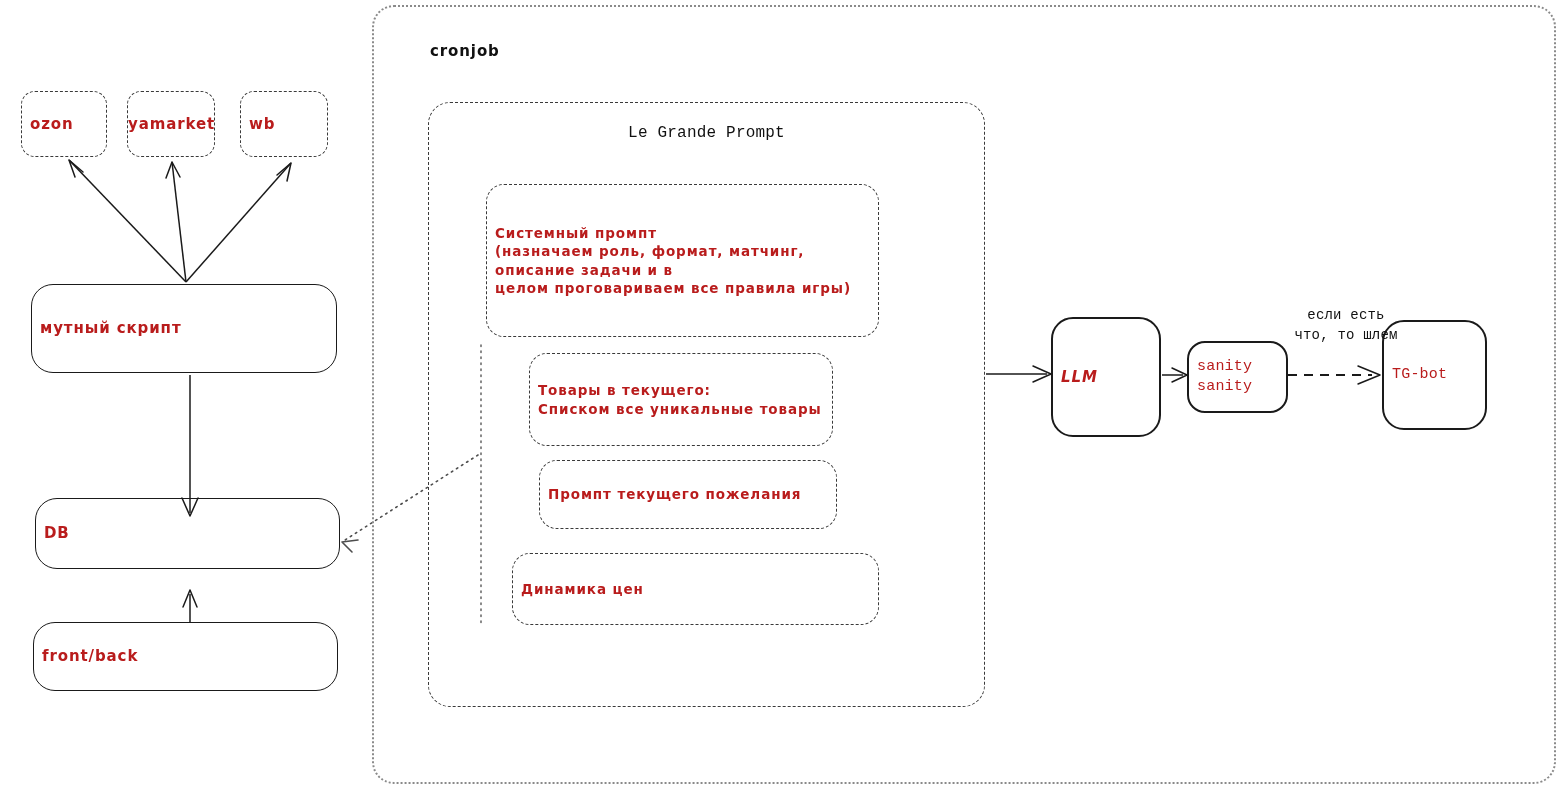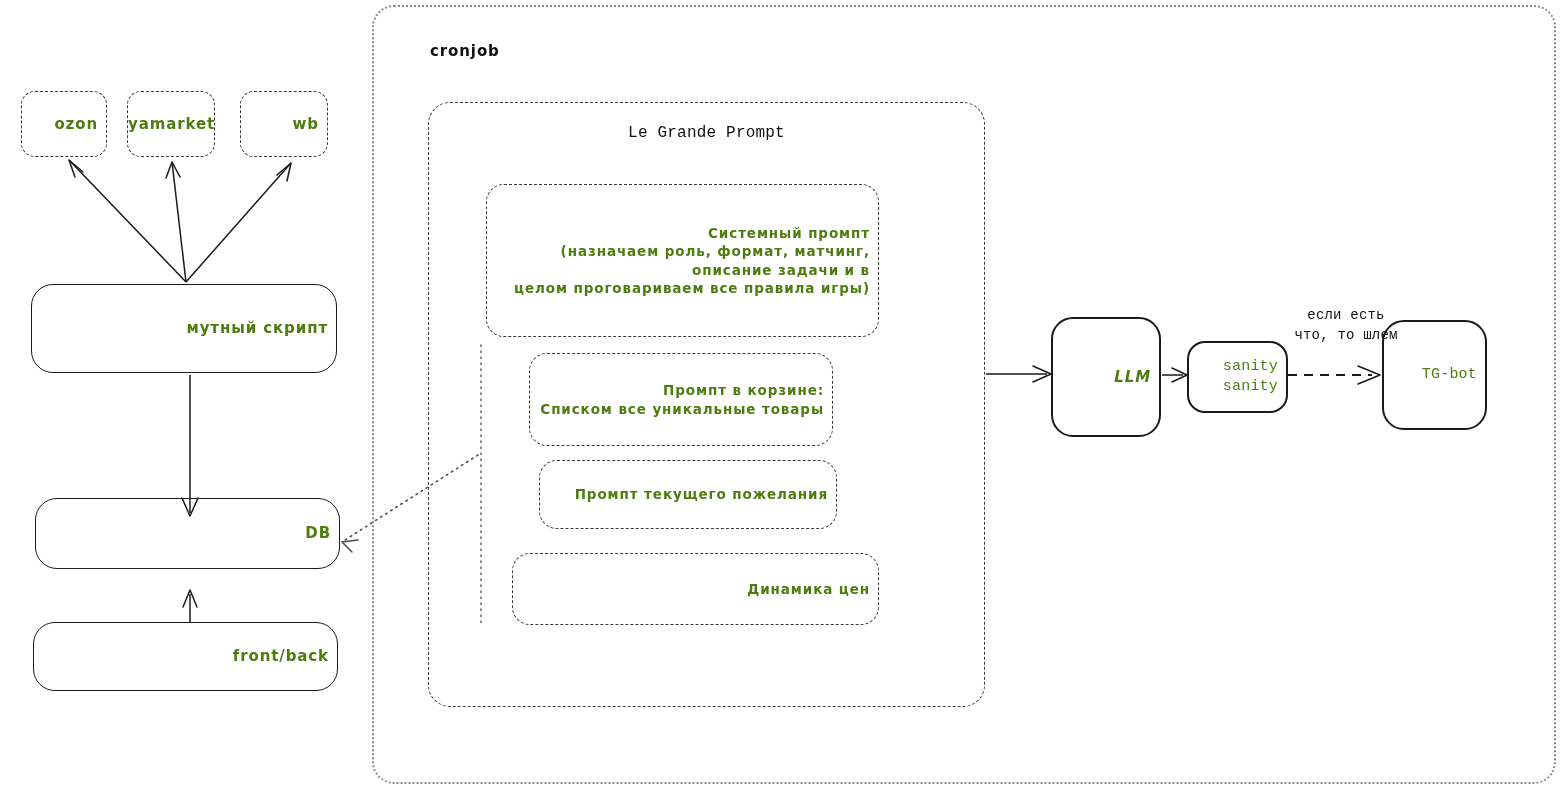--- a/index.html
+++ b/index.html
@@ -9,22 +9,22 @@
     width:1560px;height:792px;
     overflow:hidden;
   }
   #canvas{position:relative;width:1560px;height:792px;background:#fff;}
 
   
   .node{
     position:absolute;
     box-sizing:border-box;
     display:flex;align-items:center;justify-content:center;
-    text-align:right;
-    color:#4d7c0f;
+    text-align:left;
+    color:#b91c1c;
     background:transparent;
     line-height:1.35;
   }
   .node .label{display:block;width:100%;padding:0 8px;white-space:pre-line;}
 
   
   .solid{border:1.6px solid #1a1a1a;}
   .solid-thick{border:2.6px solid #1a1a1a;}
   .dashed{border:1.7px dashed #3a3a3a;}
   .dotted{border:2px dotted #8a8a8a;}
@@ -119,36 +119,36 @@
   </div>
 
   <div class="node solid r-lg hand" style="left:31px;top:284px;width:306px;height:89px;">
     <span class="label">мутный скрипт</span>
   </div>
 
   <div class="node solid r-lg hand" style="left:35px;top:498px;width:305px;height:71px;">
     <span class="label">DB</span>
   </div>
 
-  <div class="node solid r-lg hand" style="left:33px;top:622px;width:305px;height:69px;padding-left:6px;">
+  <div class="node solid r-lg hand" style="left:33px;top:622px;width:305px;height:69px;">
     <span class="label">front/back</span>
   </div>
 
   <div class="node dashed r-lg" style="left:428px;top:102px;width:557px;height:605px;"></div>
 
   <div class="freetext plain" style="left:428px;top:124px;width:557px;text-align:center;font-size:16px;">Le Grande Prompt</div>
 
   <div class="node dashed r-md hand" style="left:486px;top:184px;width:393px;height:153px;font-size:13.5px;">
     <span class="label">Системный промпт
 (назначаем роль, формат, матчинг, описание задачи и в
 целом проговариваем все правила игры)</span>
   </div>
 
   <div class="node dashed r-md hand" style="left:529px;top:353px;width:304px;height:93px;font-size:13.5px;">
-    <span class="label">Промпт в корзине:
+    <span class="label">Товары в текущего:
 Списком все уникальные товары</span>
   </div>
 
   <div class="node dashed r-md hand" style="left:539px;top:460px;width:298px;height:69px;font-size:13.5px;">
     <span class="label">Промпт текущего пожелания</span>
   </div>
 
   <div class="node dashed r-md hand" style="left:512px;top:553px;width:367px;height:72px;font-size:13.5px;">
     <span class="label">Динамика цен</span>
   </div>

